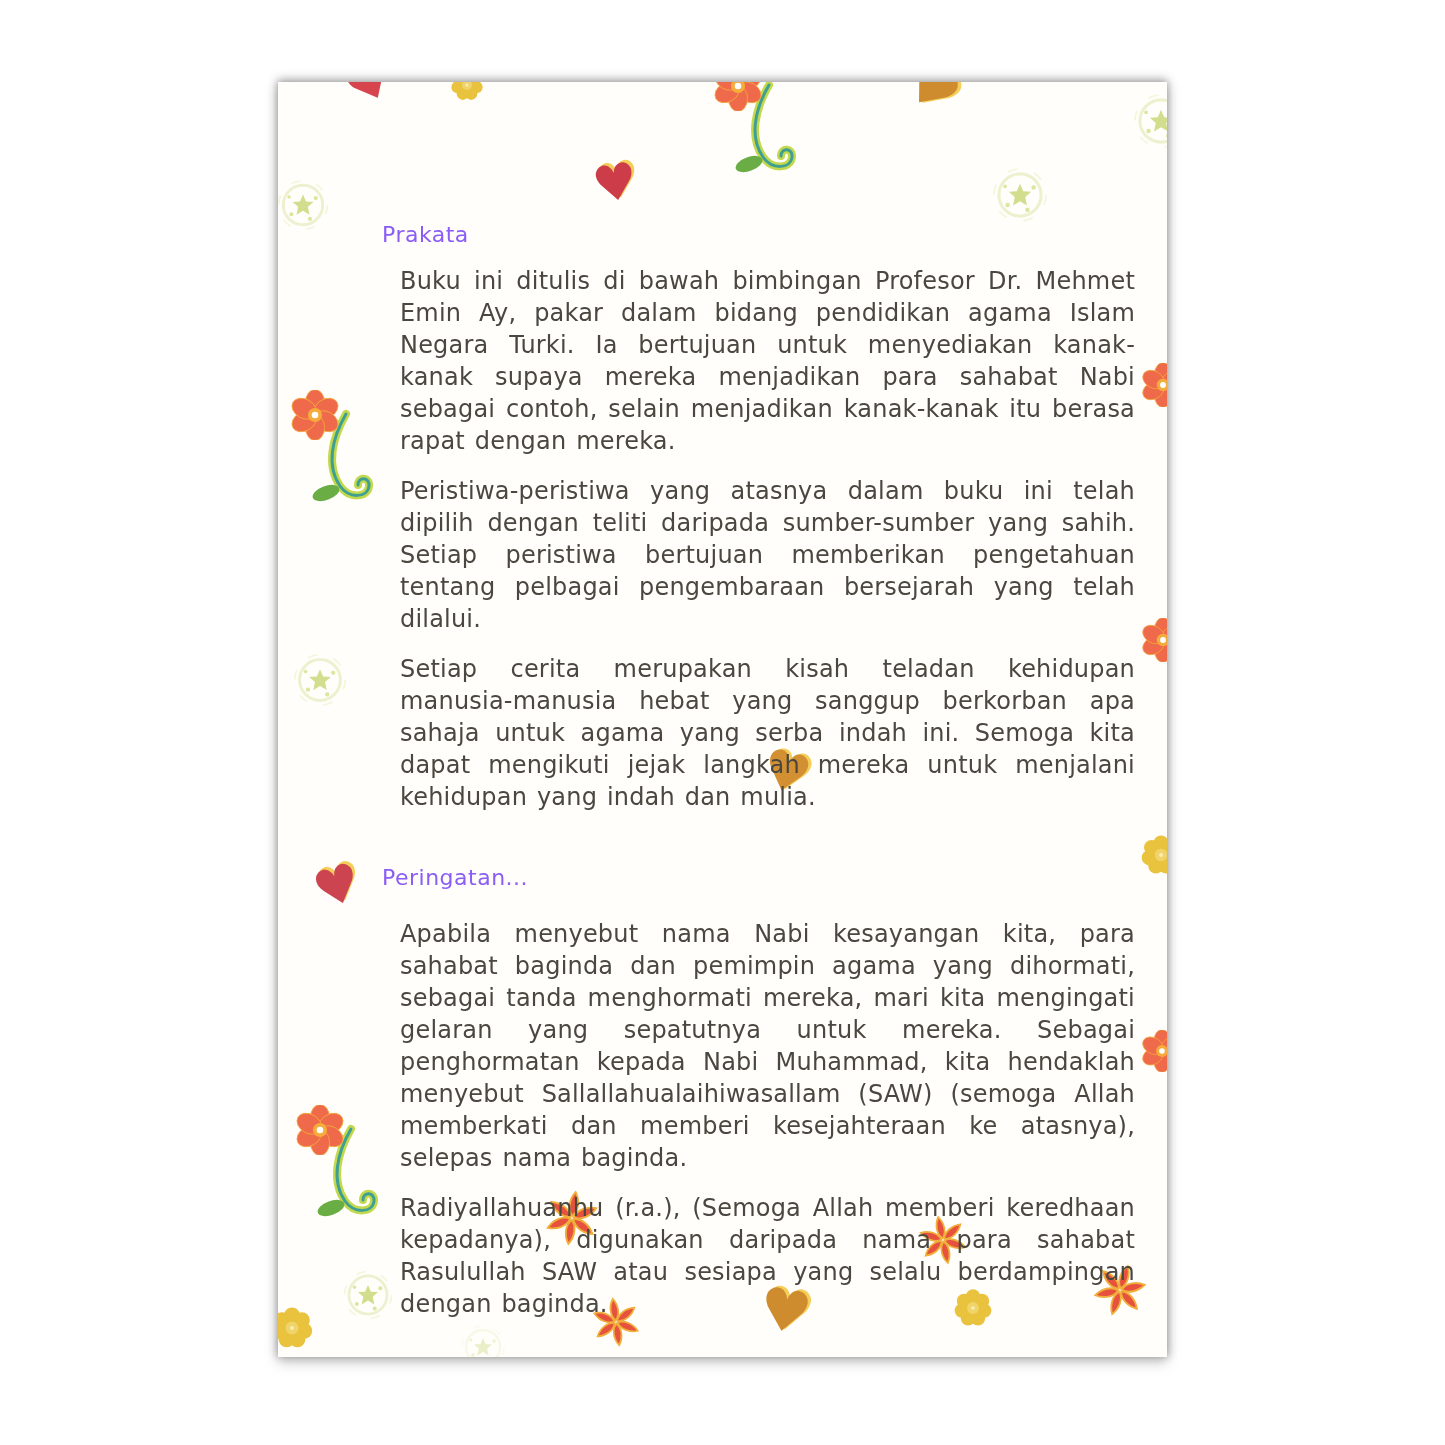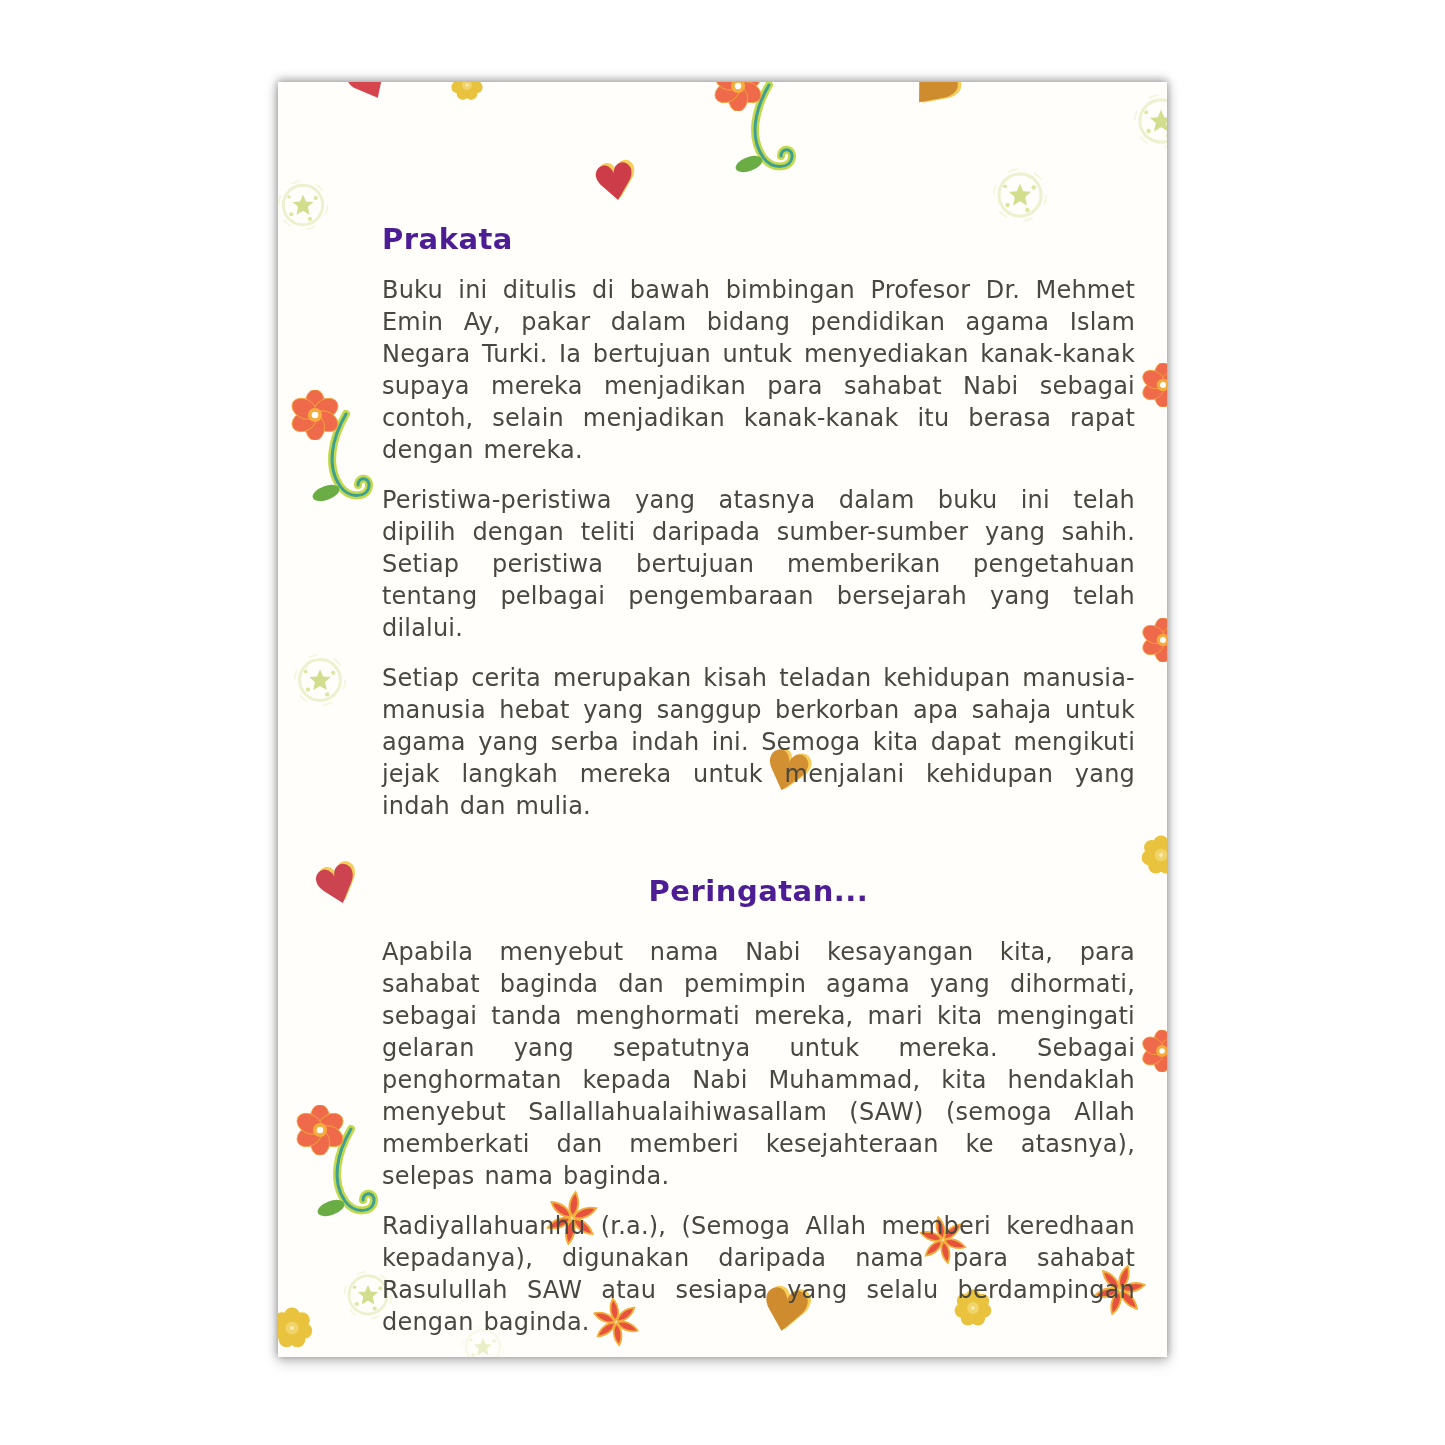--- a/index.html
+++ b/index.html
@@ -3,25 +3,25 @@
 <meta charset="utf-8">
 <style>
   html,body{margin:0;padding:0;background:#ffffff;width:1445px;height:1445px;overflow:hidden;}
   .canvas{position:relative;width:1445px;height:1445px;background:#ffffff;
           font-family:"DejaVu Sans","Liberation Sans",sans-serif;}
   .page{position:absolute;left:278px;top:82px;width:889px;height:1275px;
         background:#fffefb;overflow:hidden;
         box-shadow:0 -3px 9px rgba(110,110,110,.45),0 5px 12px rgba(110,110,110,.40),
                    -2px 0 6px rgba(150,150,150,.25),2px 0 6px rgba(150,150,150,.25);}
   .content{position:absolute;left:104px;top:0;width:753px;color:#49473f;}
-  .content h2{font-size:29px;font-weight:700;letter-spacing:.5px;color:#4c1d95;margin:0;}
+  .content h2{font-size:22px;font-weight:400;letter-spacing:.5px;color:#8b5cf6;margin:0;}
   .content h2.h-first{margin:140px 0 18px 0;}
-  .content h2.h-second{margin:52px 0 28px 0;text-align:center;}
+  .content h2.h-second{margin:52px 0 28px 0;}
   .content p{font-size:24px;line-height:32px;letter-spacing:.2px;word-spacing:2px;
-             text-align:justify;margin:0 0 18px 0;}
+             text-align:justify;margin:0 0 18px 18px;}
   .deco{position:absolute;pointer-events:none;}
   .heart{display:block;line-height:1;font-family:"DejaVu Sans",sans-serif;}
   .hshadow{text-shadow:3px -2px 0 rgba(243,198,60,.85);}
   .defs{position:absolute;width:0;height:0;}
   .faint{opacity:.45;}
 </style>
 </head>
 <body>
 
 <div class="canvas">

